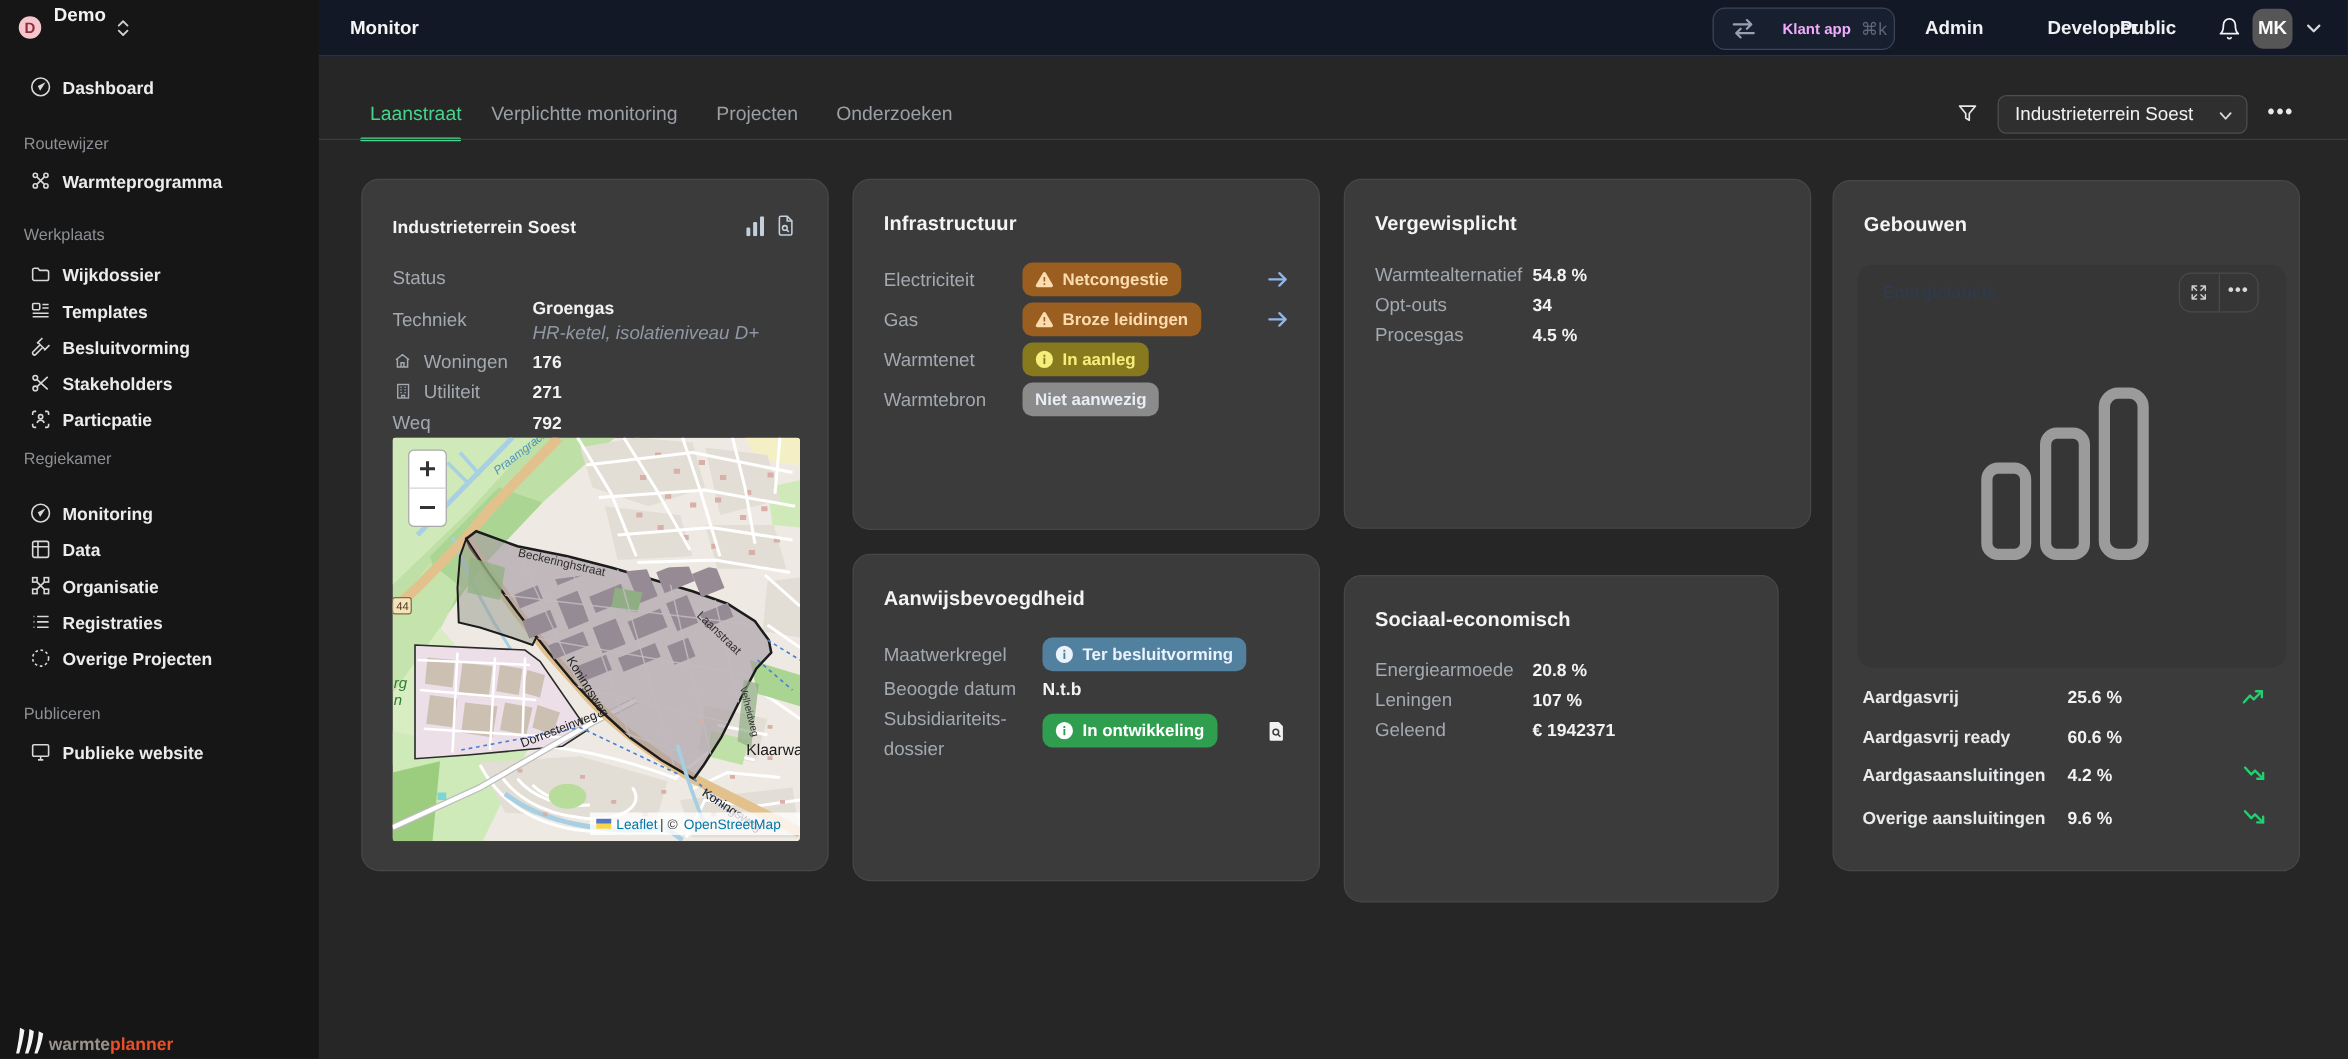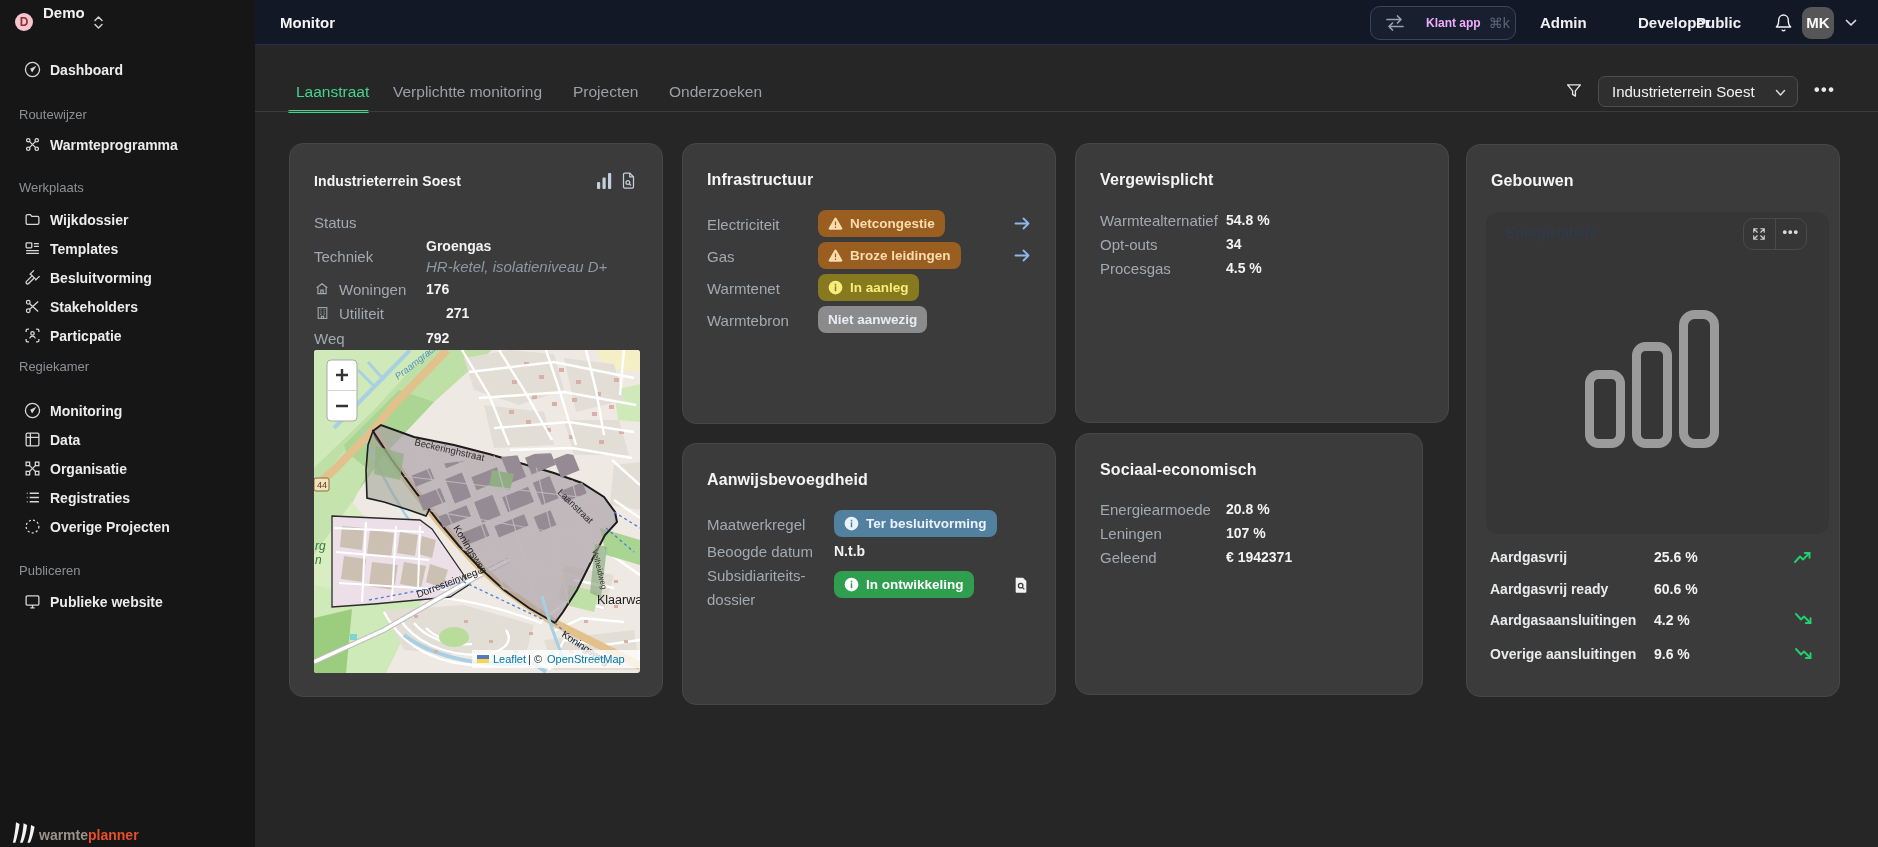--- a/index.html
+++ b/index.html
@@ -174,21 +174,21 @@
     <svg class="abs" style="left:25px; top:138px;" width="14" height="14" viewBox="0 0 24 24" fill="none" stroke="#a3a9b0" stroke-width="2">
         <path d="M3 10 L12 3 L21 10 M5 9v11h14V9 M10 20v-6h4v6"></path>
       </svg>
     <div class="lbl" style="left:49px; top:137px;">Woningen</div>
     <div class="val" style="left:136px; top:137px;">176</div>
     <svg class="abs" style="left:26px; top:162px;" width="13" height="14" viewBox="0 0 24 24" fill="none" stroke="#a3a9b0" stroke-width="2">
         <rect x="4" y="2" width="16" height="20"></rect>
         <path d="M8 6h2M14 6h2M8 10h2M14 10h2M8 14h2M14 14h2M10 22v-4h4v4"></path>
       </svg>
     <div class="lbl" style="left:49px; top:161px;">Utiliteit</div>
-    <div class="val" style="left:136px; top:161px;margin-left:20px;">271</div>
+    <div class="val" style="left:136px; top:161px;">271</div>
     <div class="lbl" style="left:24px; top:186px;">Weq</div>
     <div class="val" style="left:136px; top:186px;">792</div>
     <div class="abs" id="mapbox" style="left:24px; top:206px; width:326px; height:323px; border-radius:3px; overflow:hidden;">
       <svg width="326" height="323" viewBox="0 0 326 323" font-family="Liberation Sans, sans-serif">
         <rect width="326" height="323" fill="#eeeae3"></rect>
         <defs>
             <clipPath id="polyclip">
               <path d="M59,81 L67,75 L100,87 L140,95 L175,104 L206,113 L240,123 L268,133 L290,147 L301,162 L303,172 L291,185 L277,212 L263,240 L249,262 L241,273 L215,258 L190,240 L166,218 L145,196 L125,172 L100,140 L78,110 L62,88 Z"></path>
             </clipPath>
           </defs>
@@ -483,21 +483,21 @@
     <div class="badge b-green" style="left:151px; top:127px;"><svg width="15" height="15" viewBox="0 0 24 24" fill="#ffffff">
           <path d="M12 1a11 11 0 1 0 0 22 11 11 0 0 0 0-22zm-1.2 9h2.4v8h-2.4zm0-4h2.4v2.6h-2.4z" fill-rule="evenodd"></path>
         </svg>In ontwikkeling</div>
     <svg class="abs" style="left:330px; top:133px;" width="16" height="16" viewBox="0 0 24 24" fill="#f2f2f2">
         <path d="M6 1h9l5 5v16a1.5 1.5 0 0 1-1.5 1.5h-13A1.5 1.5 0 0 1 4 22V2.5A1.5 1.5 0 0 1 6 1z"></path>
         <circle cx="11.5" cy="13" r="3.4" fill="none" stroke="#3b3b3b" stroke-width="1.8"></circle>
         <path d="M14 15.5 L17 18.5" stroke="#3b3b3b" stroke-width="1.8"></path>
       </svg>
   </div>
 
-  <div class="card" style="left:1075px; top:433px; width:348px; height:262px;">
+  <div class="card" style="left:1075px; top:460px; width:348px; height:262px;">
     <div class="ct">Sociaal-economisch</div>
     <div class="lbl" style="left:24px; top:67px;">Energiearmoede</div>
       <div class="val" style="left:150px; top:67px;">20.8 %</div>
     <div class="lbl" style="left:24px; top:91px;">Leningen</div>
       <div class="val" style="left:150px; top:91px;">107 %</div>
     <div class="lbl" style="left:24px; top:115px;">Geleend</div>
       <div class="val" style="left:150px; top:115px;">€ 1942371</div>
   </div>
 </div>
 

